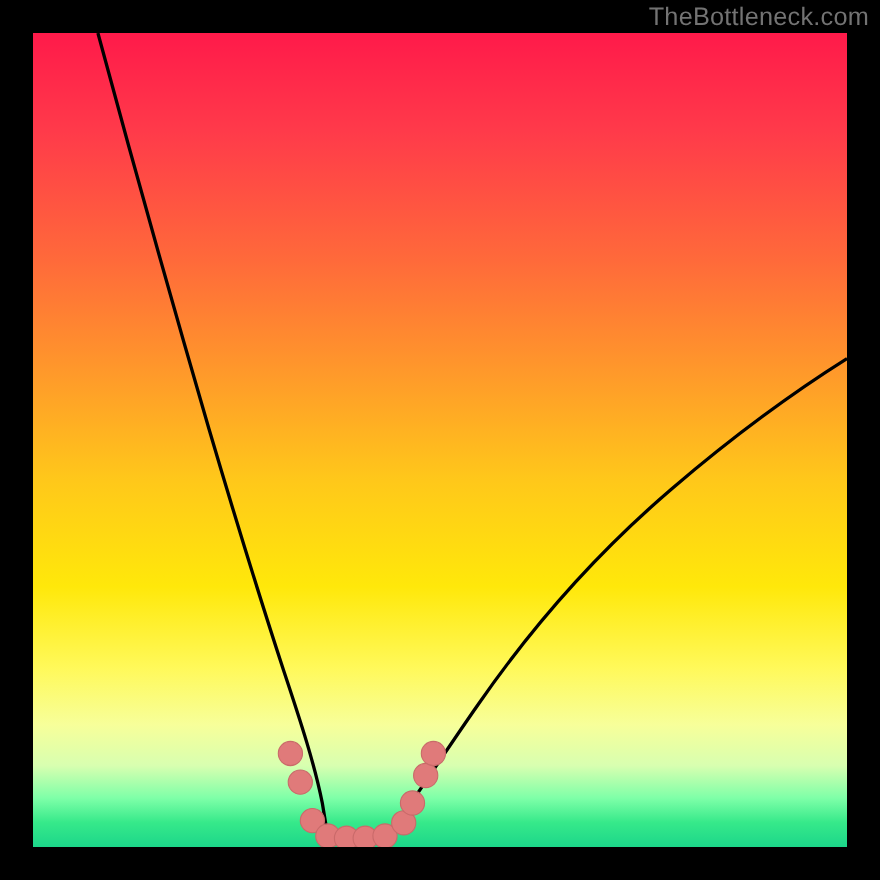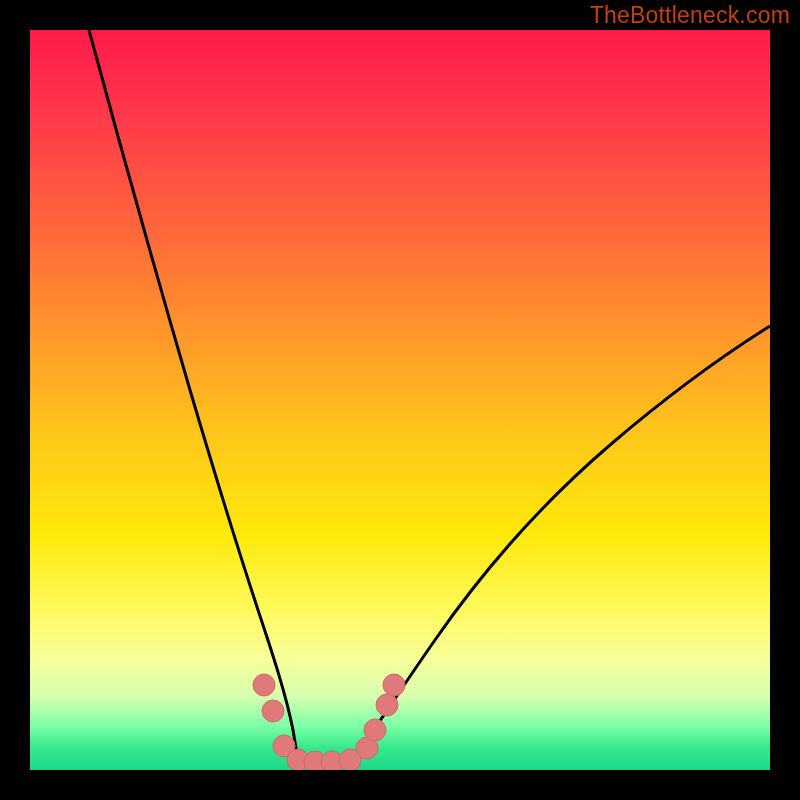--- a/index.html
+++ b/index.html
@@ -43,21 +43,21 @@
     position: absolute;
     left: 0;
     top: 0;
     width: 740px;
     height: 740px;
   }
   .watermark {
     position: absolute;
     top: 2px;
     right: 10px;
-    color: #c2410c;
+    color: #737373;
     font-size: 23px;
     font-weight: 400;
     letter-spacing: 0.2px;
     font-family: Arial, Helvetica, sans-serif;
     text-align: right;
   }
 </style>
 </head>
 <body>
 

